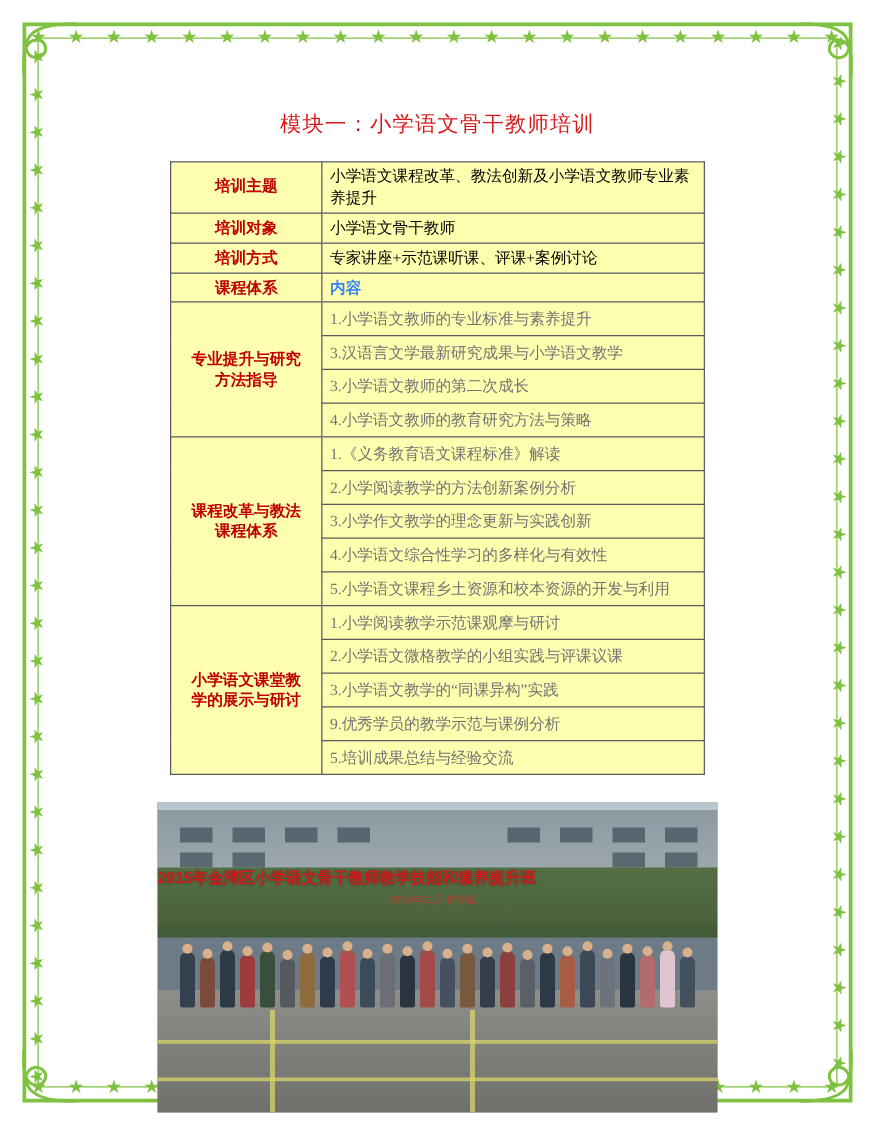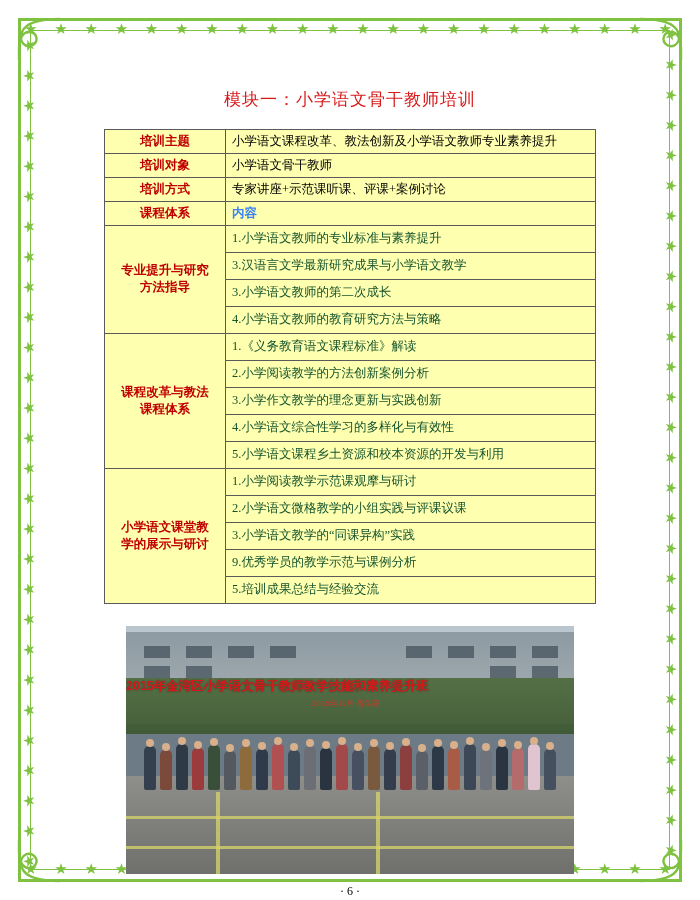--- a/index.html
+++ b/index.html
@@ -105,21 +105,21 @@
     color: #d81a1a;
     font-weight: normal;
     font-size: 17px;
     margin-top: 44px;
     letter-spacing: 1px;
     font-family: "Liberation Sans", "DejaVu Sans", sans-serif;
   }
 
   table.info {
     margin: 18px auto 0 auto;
-    width: 492px;
+    width: 428px;
     border-collapse: collapse;
     table-layout: fixed;
   }
   table.info td {
     border: 1px solid #5a5a5a;
     font-size: 12.5px;
     padding: 3px 6px;
     vertical-align: middle;
     line-height: 1.35;
   }
@@ -138,21 +138,21 @@
     color: #000000;
     text-align: left;
     padding-left: 8px;
   }
   td.value.redhead {
     color: #3b82f6;
     font-weight: bold;
   }
   td.item {
     background: #ffffb0;
-    color: #14532d;
+    color: #737373;
     text-align: left;
     padding-left: 8px;
     height: 20px;
   }
 
   
   .photo-wrap {
     margin: 22px auto 0 auto;
     width: 448px;
     height: 248px;

